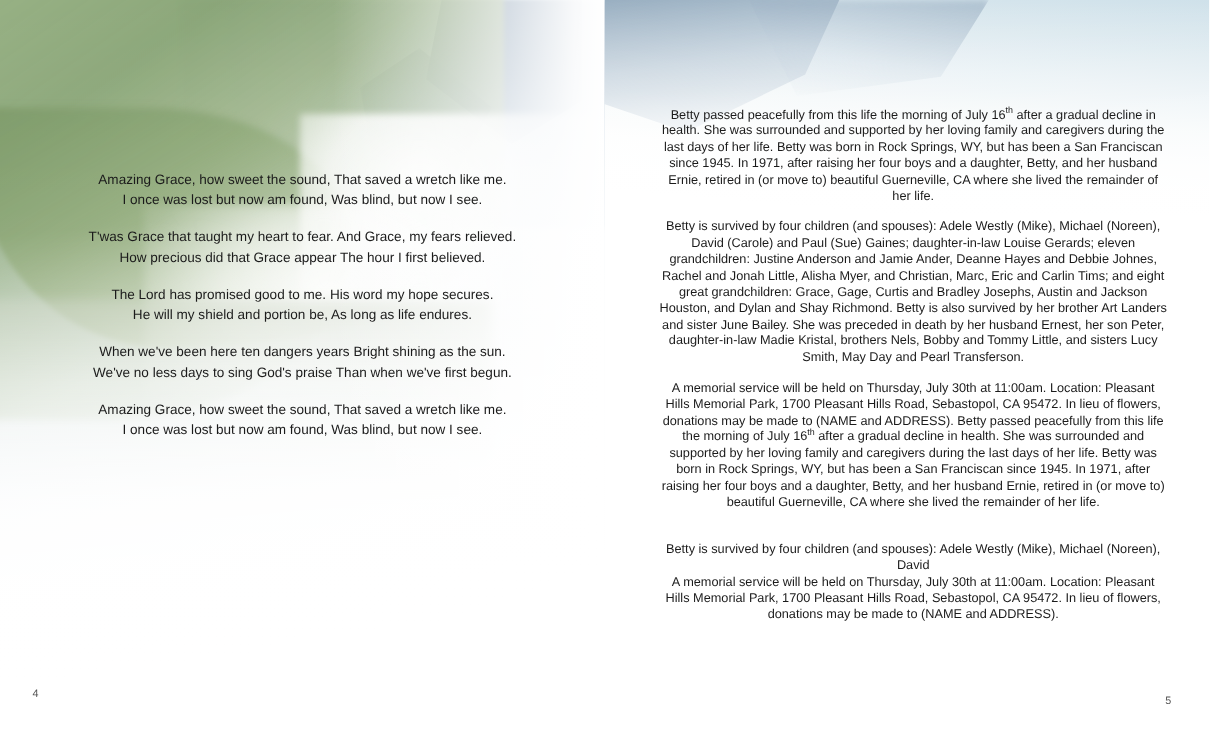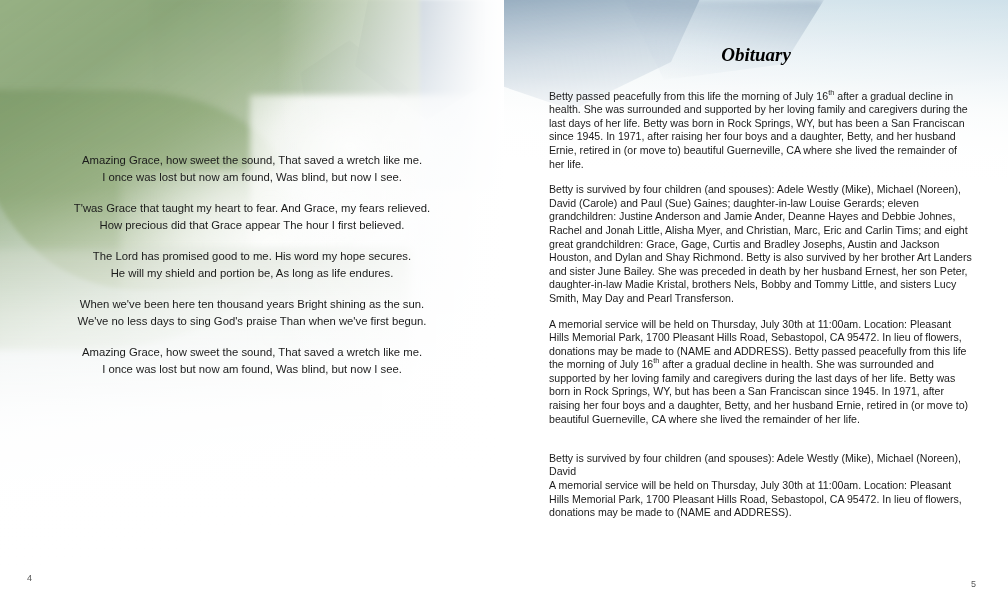--- a/index.html
+++ b/index.html
@@ -227,21 +227,21 @@
     text-align: center;
     font-family: "Liberation Serif", serif;
     font-weight: bold;
     font-style: italic;
     font-size: 20px;
     color: #000000;
     letter-spacing: 0.2px;
   }
   .verses {
     position: absolute;
-    left: 48px; top: 152px;
+    left: 48px; top: 142px;
     width: 408px;
     text-align: center;
   }
   .verse {
     font-family: "Liberation Sans", sans-serif;
     font-size: 11.3px;
     line-height: 16.5px;
     color: #1b1b1b;
     margin-bottom: 15px;
   }
@@ -277,21 +277,21 @@
   .obit-body {
     position: absolute;
     left: 45px; top: 79px;
     width: 424px;
   }
   .obit-para {
     font-family: "Liberation Sans", sans-serif;
     font-size: 10.6px;
     line-height: 13.6px;
     color: #1b1b1b;
-    text-align: left;
+    text-align: center;
     margin-bottom: 12px;
   }
   .obit-para:last-child { margin-bottom: 0; }
   .obit-para sup {
     font-size: 7.4px;
     vertical-align: super;
     line-height: 0;
   }
 </style>
 </head>
@@ -315,36 +315,35 @@
     </div>
 
 
     <div class="verses">
       <div class="verse" style="white-space: pre-line;">Amazing Grace, how sweet the sound, That saved a wretch like me.
 I once was lost but now am found, Was blind, but now I see.</div>
       <div class="verse" style="white-space: pre-line; text-align: center;">T'was Grace that taught my heart to fear. And Grace, my fears relieved.
 How precious did that Grace appear The hour I first believed.</div>
       <div class="verse" style="white-space: pre-line;">The Lord has promised good to me. His word my hope secures.
 He will my shield and portion be, As long as life endures.</div>
-      <div class="verse" style="white-space: pre-line;">When we've been here ten thousand years Bright shining as the sun.
+      <div class="verse" style="white-space: pre-line;">When we've been here ten dangers years Bright shining as the sun.
 We've no less days to sing God's praise Than when we've first begun.</div>
       <div class="verse" style="white-space: pre-line;">Amazing Grace, how sweet the sound, That saved a wretch like me.
 I once was lost but now am found, Was blind, but now I see.</div>
     </div>
 
     <div class="page-num-left">4</div>
   </div>
 
   <div class="right-page">
     <div class="rp-sky"></div>
     <div class="rp-rock"></div>
     <div class="rp-rock2"></div>
     <div class="rp-fade"></div>
 
-    <div class="obit-title">Obituary</div>
 
     <div class="obit-body">
       <p class="obit-para">
         <span>Betty passed peacefully from this life the morning of July 16</span><sup>th</sup><span> after a gradual decline in health.  She was surrounded and supported by her loving family and caregivers during the last days of her life.  Betty was born in Rock Springs, WY, but has been a San Franciscan since 1945.  In 1971, after raising her four boys and a daughter, Betty, and her husband Ernie, retired in (or move to) beautiful Guerneville, CA where she lived the remainder of her life.</span>
       </p>
       <p class="obit-para">
         <span>Betty is survived by four children (and spouses): Adele Westly (Mike), Michael (Noreen), David (Carole) and Paul (Sue) Gaines;  daughter-in-law Louise Gerards; eleven grandchildren: Justine Anderson and Jamie Ander, Deanne Hayes and Debbie Johnes, Rachel and Jonah Little, Alisha Myer, and Christian, Marc, Eric and Carlin Tims;  and eight great grandchildren: Grace, Gage, Curtis and Bradley Josephs, Austin and Jackson Houston, and Dylan and Shay Richmond.  Betty is also survived by her brother Art Landers and sister June Bailey.  She was preceded in death by her husband Ernest, her son Peter, daughter-in-law Madie Kristal, brothers Nels, Bobby and Tommy Little, and sisters Lucy Smith, May Day and Pearl Transferson.</span><sup></sup><span></span>
       </p>
       <p class="obit-para">
         <span>A memorial service will be held on Thursday, July 30th at 11:00am.  Location:  Pleasant Hills Memorial Park, 1700 Pleasant Hills Road, Sebastopol, CA 95472.  In lieu of flowers, donations may be made to (NAME and ADDRESS). Betty passed peacefully from this life the morning of July 16</span><sup>th</sup><span> after a gradual decline in health.  She was surrounded and supported by her loving family and caregivers during the last days of her life.  Betty was born in Rock Springs, WY, but has been a San Franciscan since 1945.  In 1971, after raising her four boys and a daughter, Betty, and her husband Ernie, retired in (or move to) beautiful Guerneville, CA where she lived the remainder of her life.</span>

